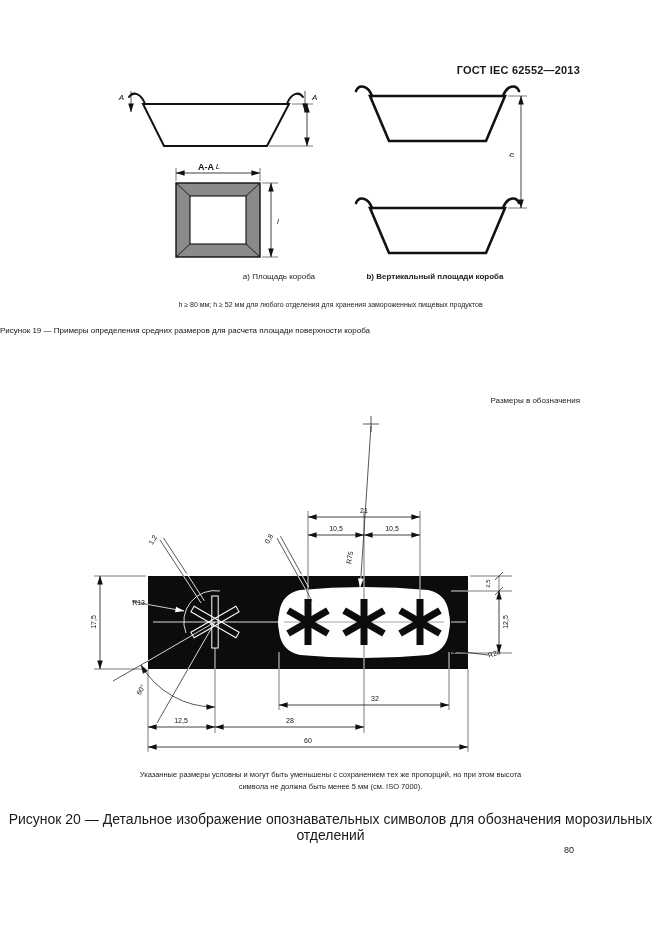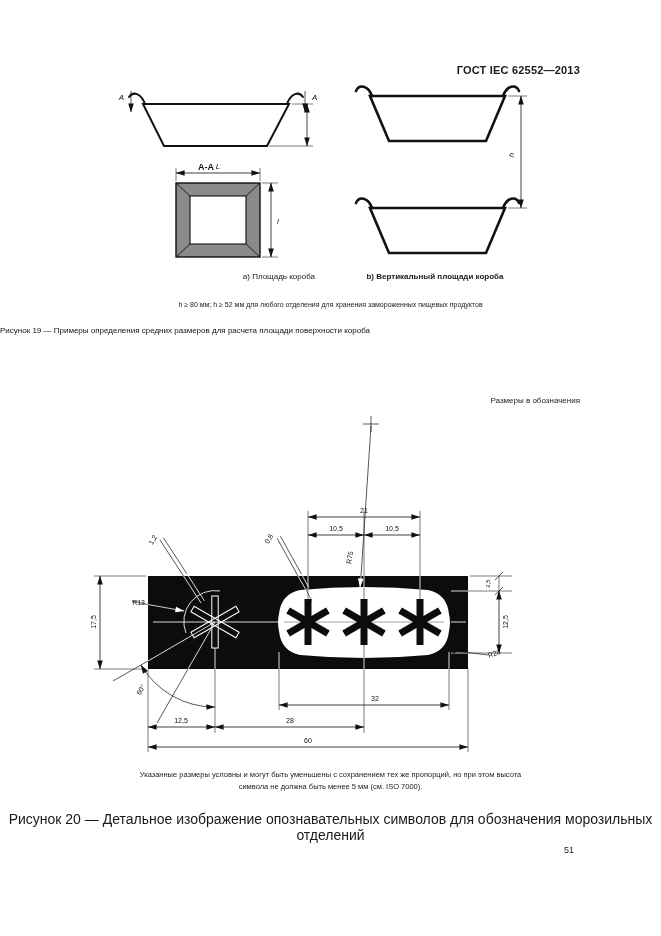--- a/index.html
+++ b/index.html
@@ -268,15 +268,15 @@
       <text class="dt" x="308" y="743" text-anchor="middle">60</text>
     </g>
   </svg>
 
   <div class="abs note20">
     <div>Указанные размеры условны и могут быть уменьшены с сохранением тех же пропорций, но при этом высота</div>
     <div>символа не должна быть менее 5 мм (см. ISO 7000).</div>
   </div>
   <div class="abs cap20">Рисунок 20 — Детальное изображение опознавательных символов для обозначения морозильных отделений</div>
 
-  <div class="abs pagenum">51</div>
+  <div class="abs pagenum">80</div>
 
 </div>
 
 </body></html>

